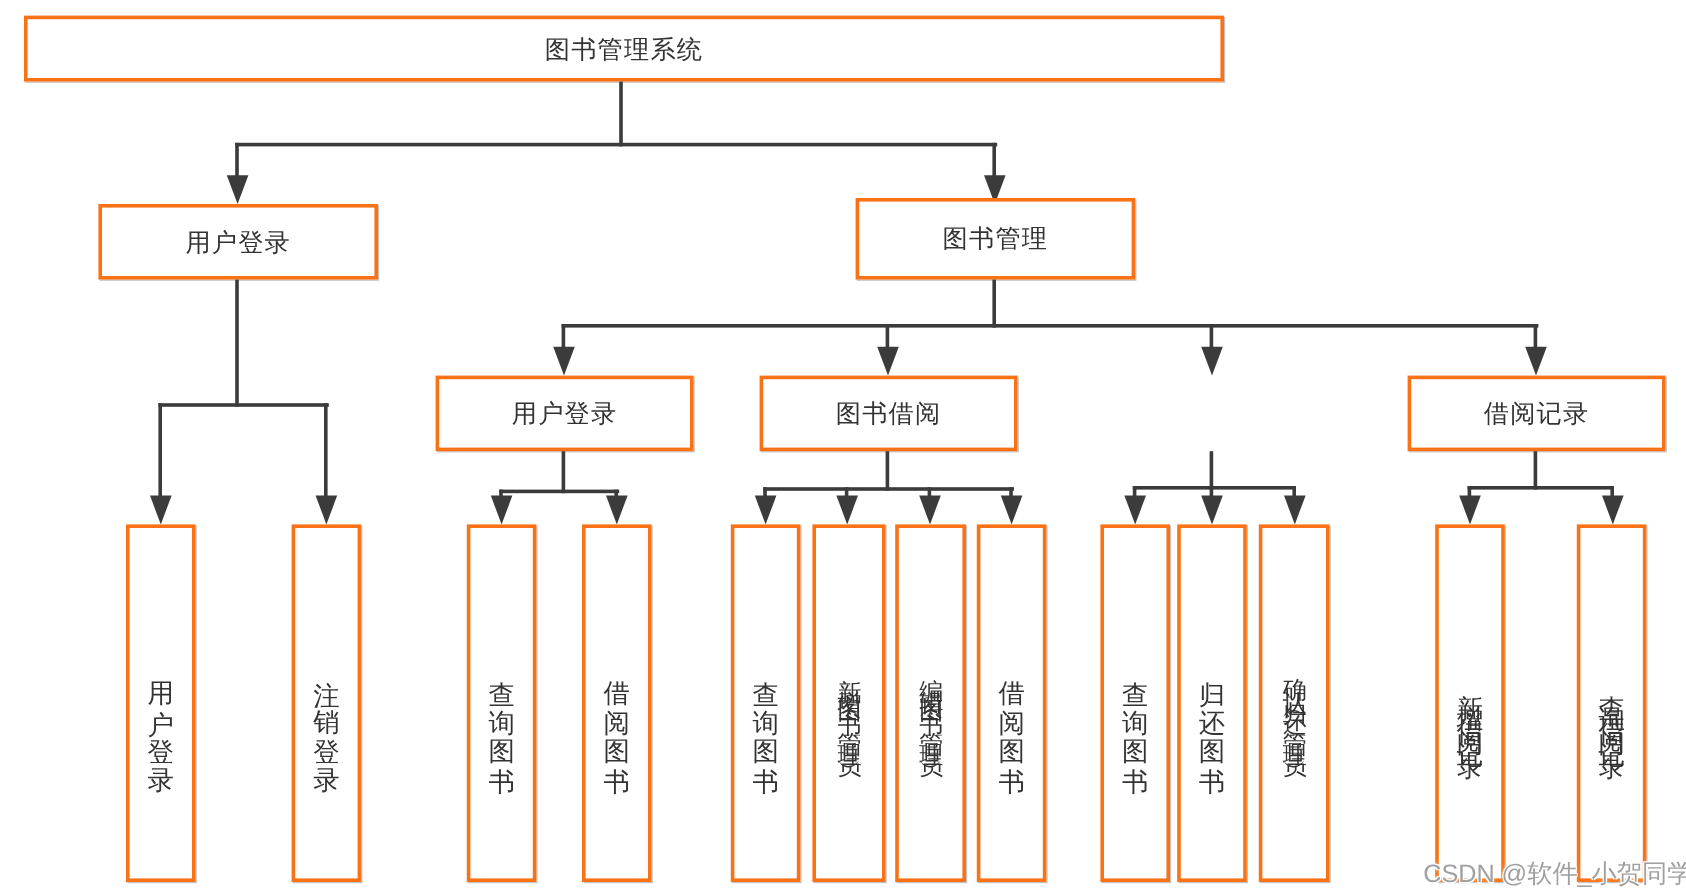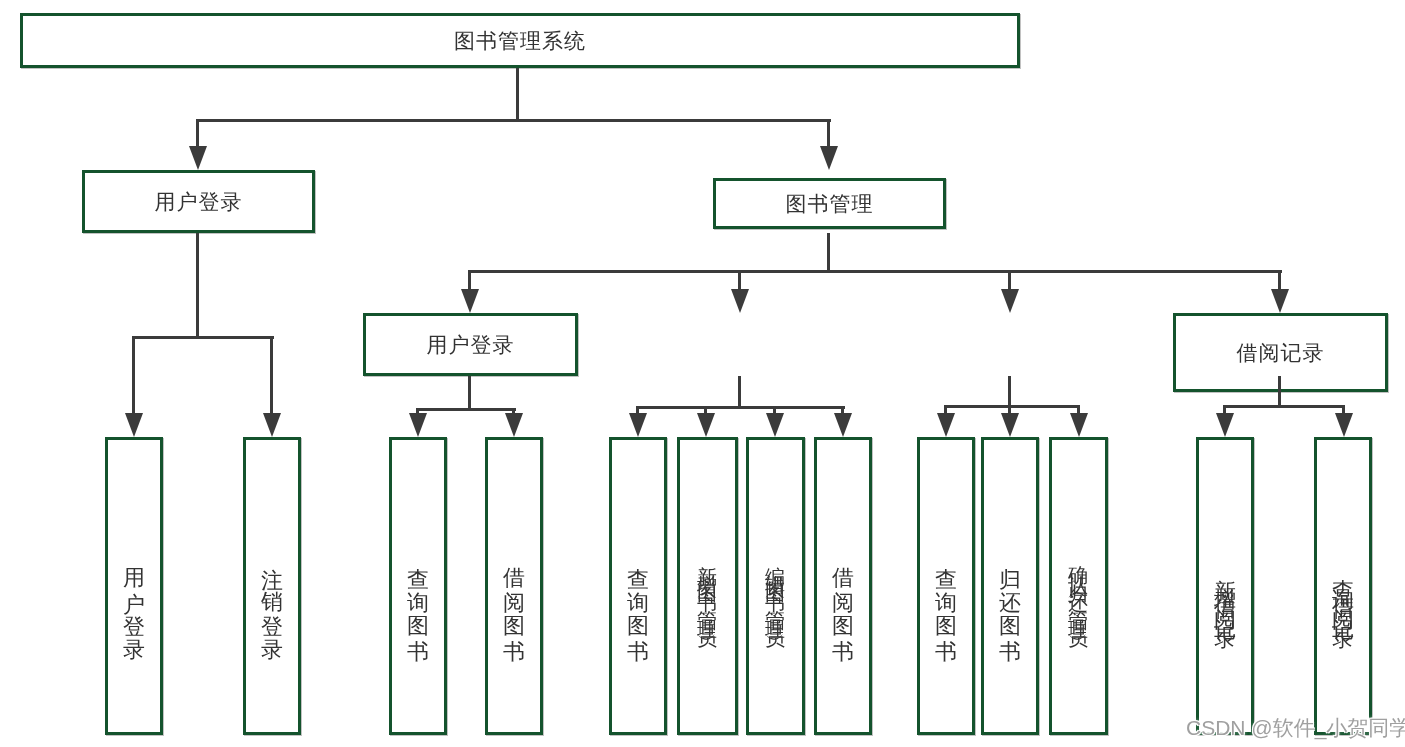--- a/index.html
+++ b/index.html
@@ -7,21 +7,21 @@
     position:relative;
     width:1405px;height:747px;
     background:#ffffff;
     font-family:"Liberation Sans", sans-serif;
     color:#333333;
     overflow:hidden;
   }
   
   .box{
     position:absolute;
-    border:3px solid #14532d;
+    border:3px solid #f97316;
     background:#ffffff;
     display:flex;align-items:center;justify-content:center;
     box-sizing:border-box;
     box-shadow:1px 1px 0 rgba(120,120,120,.45);
   }
   .box.h span{
     font-size:21px;color:#333333;letter-spacing:1px;white-space:nowrap;
   }
   .box.v span{
     writing-mode:vertical-rl;
@@ -64,21 +64,21 @@
   <div class="vline" style="left:516px;top:68px;height:54px"></div>
   <div class="hline" style="left:196px;top:119px;width:635px"></div>
   <div class="vline" style="left:196px;top:119px;height:31px"></div>
   <div class="arrow" style="left:189px;top:146px"></div>
   <div class="vline" style="left:827px;top:119px;height:31px"></div>
   <div class="arrow" style="left:820px;top:146px"></div>
 
   <div class="box h" style="left:82px;top:170px;width:233px;height:63px">
     <span>用户登录</span>
   </div>
-  <div class="box h" style="left:713px;top:178px;width:233px;height:51px">
+  <div class="box h" style="left:713px;top:165px;width:233px;height:68px">
     <span>图书管理</span>
   </div>
 
   <div class="vline" style="left:196px;top:233px;height:106px"></div>
   <div class="hline" style="left:132px;top:336px;width:142px"></div>
   <div class="vline" style="left:132px;top:336px;height:85px"></div>
   <div class="arrow" style="left:125px;top:413px"></div>
   <div class="vline" style="left:270px;top:336px;height:85px"></div>
   <div class="arrow" style="left:263px;top:413px"></div>
 
@@ -89,21 +89,24 @@
   <div class="vline" style="left:738px;top:270px;height:23px"></div>
   <div class="arrow" style="left:731px;top:289px"></div>
   <div class="vline" style="left:1008px;top:270px;height:23px"></div>
   <div class="arrow" style="left:1001px;top:289px"></div>
   <div class="vline" style="left:1278px;top:270px;height:23px"></div>
   <div class="arrow" style="left:1271px;top:289px"></div>
 
   <div class="box h" style="left:363px;top:313px;width:215px;height:63px">
     <span>用户登录</span>
   </div>
-  <div class="box h" style="left:1173px;top:313px;width:215px;height:79px">
+  <div class="box h" style="left:633px;top:313px;width:215px;height:63px">
+    <span>图书借阅</span>
+  </div>
+  <div class="box h" style="left:1173px;top:313px;width:215px;height:63px">
     <span>借阅记录</span>
   </div>
 
   <div class="vline" style="left:468px;top:376px;height:35px"></div>
   <div class="hline" style="left:416px;top:408px;width:100px"></div>
   <div class="vline" style="left:416px;top:408px;height:14px"></div>
   <div class="arrow" style="left:409px;top:413px"></div>
   <div class="vline" style="left:512px;top:408px;height:14px"></div>
   <div class="arrow" style="left:505px;top:413px"></div>
 

